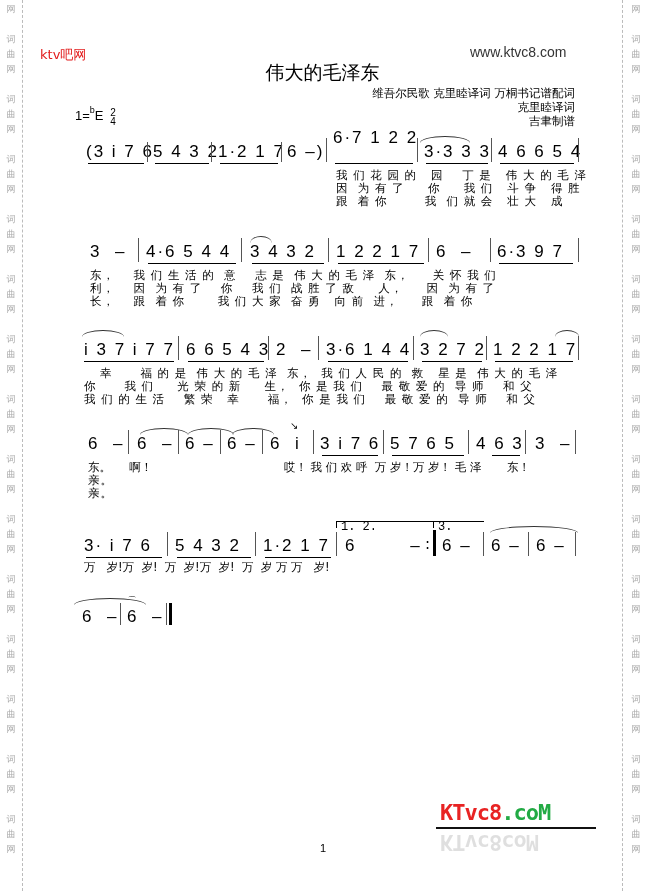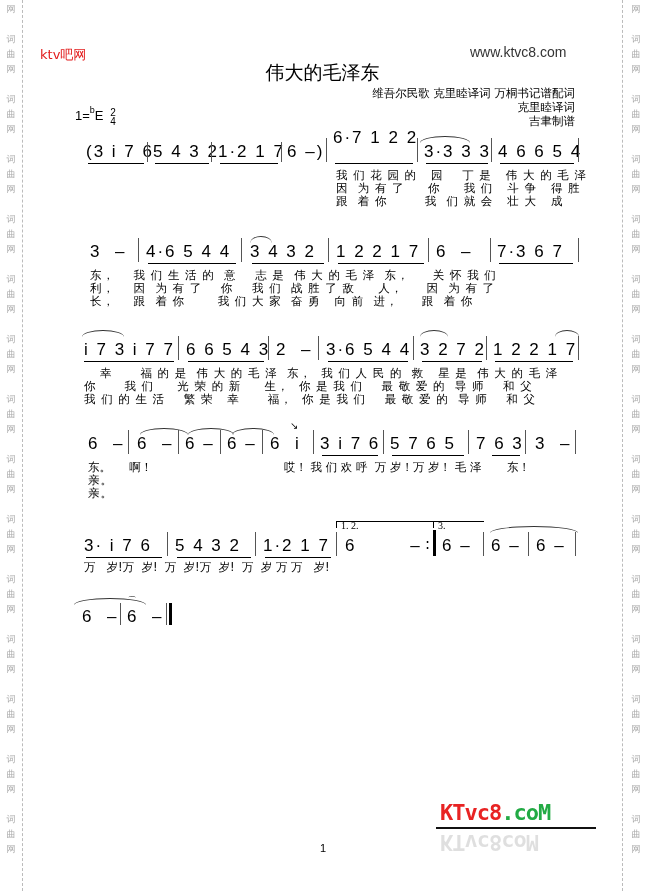--- a/index.html
+++ b/index.html
@@ -20,21 +20,21 @@
   .lyr{position:absolute;font-size:11.5px;white-space:pre;letter-spacing:1px;}
   .ul{position:absolute;height:1px;background:#000;}
   .slur{position:absolute;border-top:1px solid #333;border-radius:50%/100% 100% 0 0;height:6px;}
   .pgnum{position:absolute;left:320px;top:842px;font-size:11px;font-family:"Liberation Sans",sans-serif;}
   .logo{position:absolute;left:440px;top:800px;font-family:"DejaVu Sans Mono",monospace;font-size:22px;font-weight:bold;letter-spacing:-1px;}
   .logo .r{color:#e82323;}
   .logo .g{color:#22aa44;}
   .logo-line{position:absolute;left:436px;top:827px;width:160px;height:2px;background:#111;}
   .logo-refl{position:absolute;left:440px;top:830px;font-family:"DejaVu Sans Mono",monospace;font-size:22px;font-weight:bold;letter-spacing:-1px;transform:scaleY(-1);opacity:.12;}
   .volta{position:absolute;border-top:1px solid #000;border-left:1px solid #000;height:6px;}
-  .volta span{font-size:10px;position:absolute;top:-2px;left:4px;font-family:Liberation Serif, serif;}
+  .volta span{font-size:12px;position:absolute;top:-2px;left:4px;font-family:Liberation Mono, monospace;}
   .thick{position:absolute;width:3px;background:#000;}
 </style>
 </head>
 <body>
 
 <div class="side left" id="wmL">
     <div class="wm" style="top: -12px; left: 1px;">曲</div>
     <div class="wm" style="top: 3px; left: 1px;">网</div>
     <div class="wm" style="top: 33px; left: 1px;">词</div>
     <div class="wm" style="top: 48px; left: 1px;">曲</div>
@@ -169,40 +169,40 @@
   <div class="bar" style="left:138px;top:238px;height:24px"></div>
   <div class="measure" style="left:146px;top:242px">4·6 5 4 4</div>
   <div class="bar" style="left:241px;top:238px;height:24px"></div>
   <div class="slur" style="left:250px;top:236px;width:22px"></div>
   <div class="measure" style="left:250px;top:242px">3 4 3 2</div>
   <div class="bar" style="left:328px;top:238px;height:24px"></div>
   <div class="measure" style="left:336px;top:242px">1 2 2 1 7</div>
   <div class="bar" style="left:428px;top:238px;height:24px"></div>
   <div class="measure" style="left:436px;top:242px">6  –</div>
   <div class="bar" style="left:490px;top:238px;height:24px"></div>
-  <div class="measure" style="left:497px;top:242px">7·3 6 7</div>
+  <div class="measure" style="left:497px;top:242px">6·3 9 7</div>
   <div class="bar" style="left:578px;top:238px;height:24px"></div>
   <div class="ul" style="left:148px;top:263px;width:88px"></div>
   <div class="ul" style="left:252px;top:263px;width:72px"></div>
   <div class="ul" style="left:338px;top:263px;width:86px"></div>
   <div class="ul" style="left:499px;top:263px;width:74px"></div>
   <div class="lyr" style="left:90px;top:268px">东，    我 们 生 活 的  意    志 是  伟 大 的 毛 泽  东，     关 怀 我 们</div>
   <div class="lyr" style="left:90px;top:281px">利，    因  为 有 了    你    我 们  战 胜 了 敌     人，     因  为 有 了</div>
   <div class="lyr" style="left:90px;top:294px">长，    跟  着 你       我 们 大 家  奋 勇   向 前  进，     跟  着 你</div>
 </div>
 
 <div>
   <div class="slur" style="left:82px;top:330px;width:42px"></div>
-  <div class="measure" style="left:84px;top:340px">i 7 3 i 7 7</div>
+  <div class="measure" style="left:84px;top:340px">i 3 7 i 7 7</div>
   <div class="bar" style="left:178px;top:336px;height:24px"></div>
   <div class="measure" style="left:186px;top:340px">6 6 5 4 3</div>
   <div class="bar" style="left:268px;top:336px;height:24px"></div>
   <div class="measure" style="left:276px;top:340px">2  –</div>
   <div class="bar" style="left:318px;top:336px;height:24px"></div>
-  <div class="measure" style="left:326px;top:340px">3·6 5 4 4</div>
+  <div class="measure" style="left:326px;top:340px">3·6 1 4 4</div>
   <div class="bar" style="left:413px;top:336px;height:24px"></div>
   <div class="slur" style="left:420px;top:330px;width:28px"></div>
   <div class="measure" style="left:420px;top:340px">3 2 7 2</div>
   <div class="bar" style="left:486px;top:336px;height:24px"></div>
   <div class="slur" style="left:555px;top:330px;width:24px"></div>
   <div class="measure" style="left:493px;top:340px">1 2 2 1 7</div>
   <div class="bar" style="left:578px;top:336px;height:24px"></div>
   <div class="ul" style="left:84px;top:361px;width:90px"></div>
   <div class="ul" style="left:188px;top:361px;width:76px"></div>
   <div class="ul" style="left:328px;top:361px;width:80px"></div>
@@ -225,21 +225,21 @@
   <div class="slur" style="left:232px;top:428px;width:42px"></div>
   <div class="measure" style="left:227px;top:434px">6 –</div>
   <div class="bar" style="left:262px;top:430px;height:24px"></div>
   <div class="measure" style="left:270px;top:434px">6  i</div>
   <div class="lyr" style="left:290px;top:420px;font-size:10px">↘</div>
   <div class="bar" style="left:313px;top:430px;height:24px"></div>
   <div class="measure" style="left:320px;top:434px">3 i 7 6</div>
   <div class="bar" style="left:383px;top:430px;height:24px"></div>
   <div class="measure" style="left:390px;top:434px">5 7 6 5</div>
   <div class="bar" style="left:468px;top:430px;height:24px"></div>
-  <div class="measure" style="left:476px;top:434px">7 6 3</div>
+  <div class="measure" style="left:476px;top:434px">4 6 3</div>
   <div class="bar" style="left:525px;top:430px;height:24px"></div>
   <div class="measure" style="left:535px;top:434px">3  –</div>
   <div class="bar" style="left:575px;top:430px;height:24px"></div>
   <div class="ul" style="left:322px;top:455px;width:56px"></div>
   <div class="ul" style="left:392px;top:455px;width:72px"></div>
   <div class="ul" style="left:492px;top:455px;width:28px"></div>
   <div class="lyr" style="left:88px;top:460px;letter-spacing:0">东。     啊！                                    哎！ 我 们 欢 呼  万 岁！万 岁！ 毛 泽       东！</div>
   <div class="lyr" style="left:88px;top:473px">亲。</div>
   <div class="lyr" style="left:88px;top:486px">亲。</div>
 </div>

